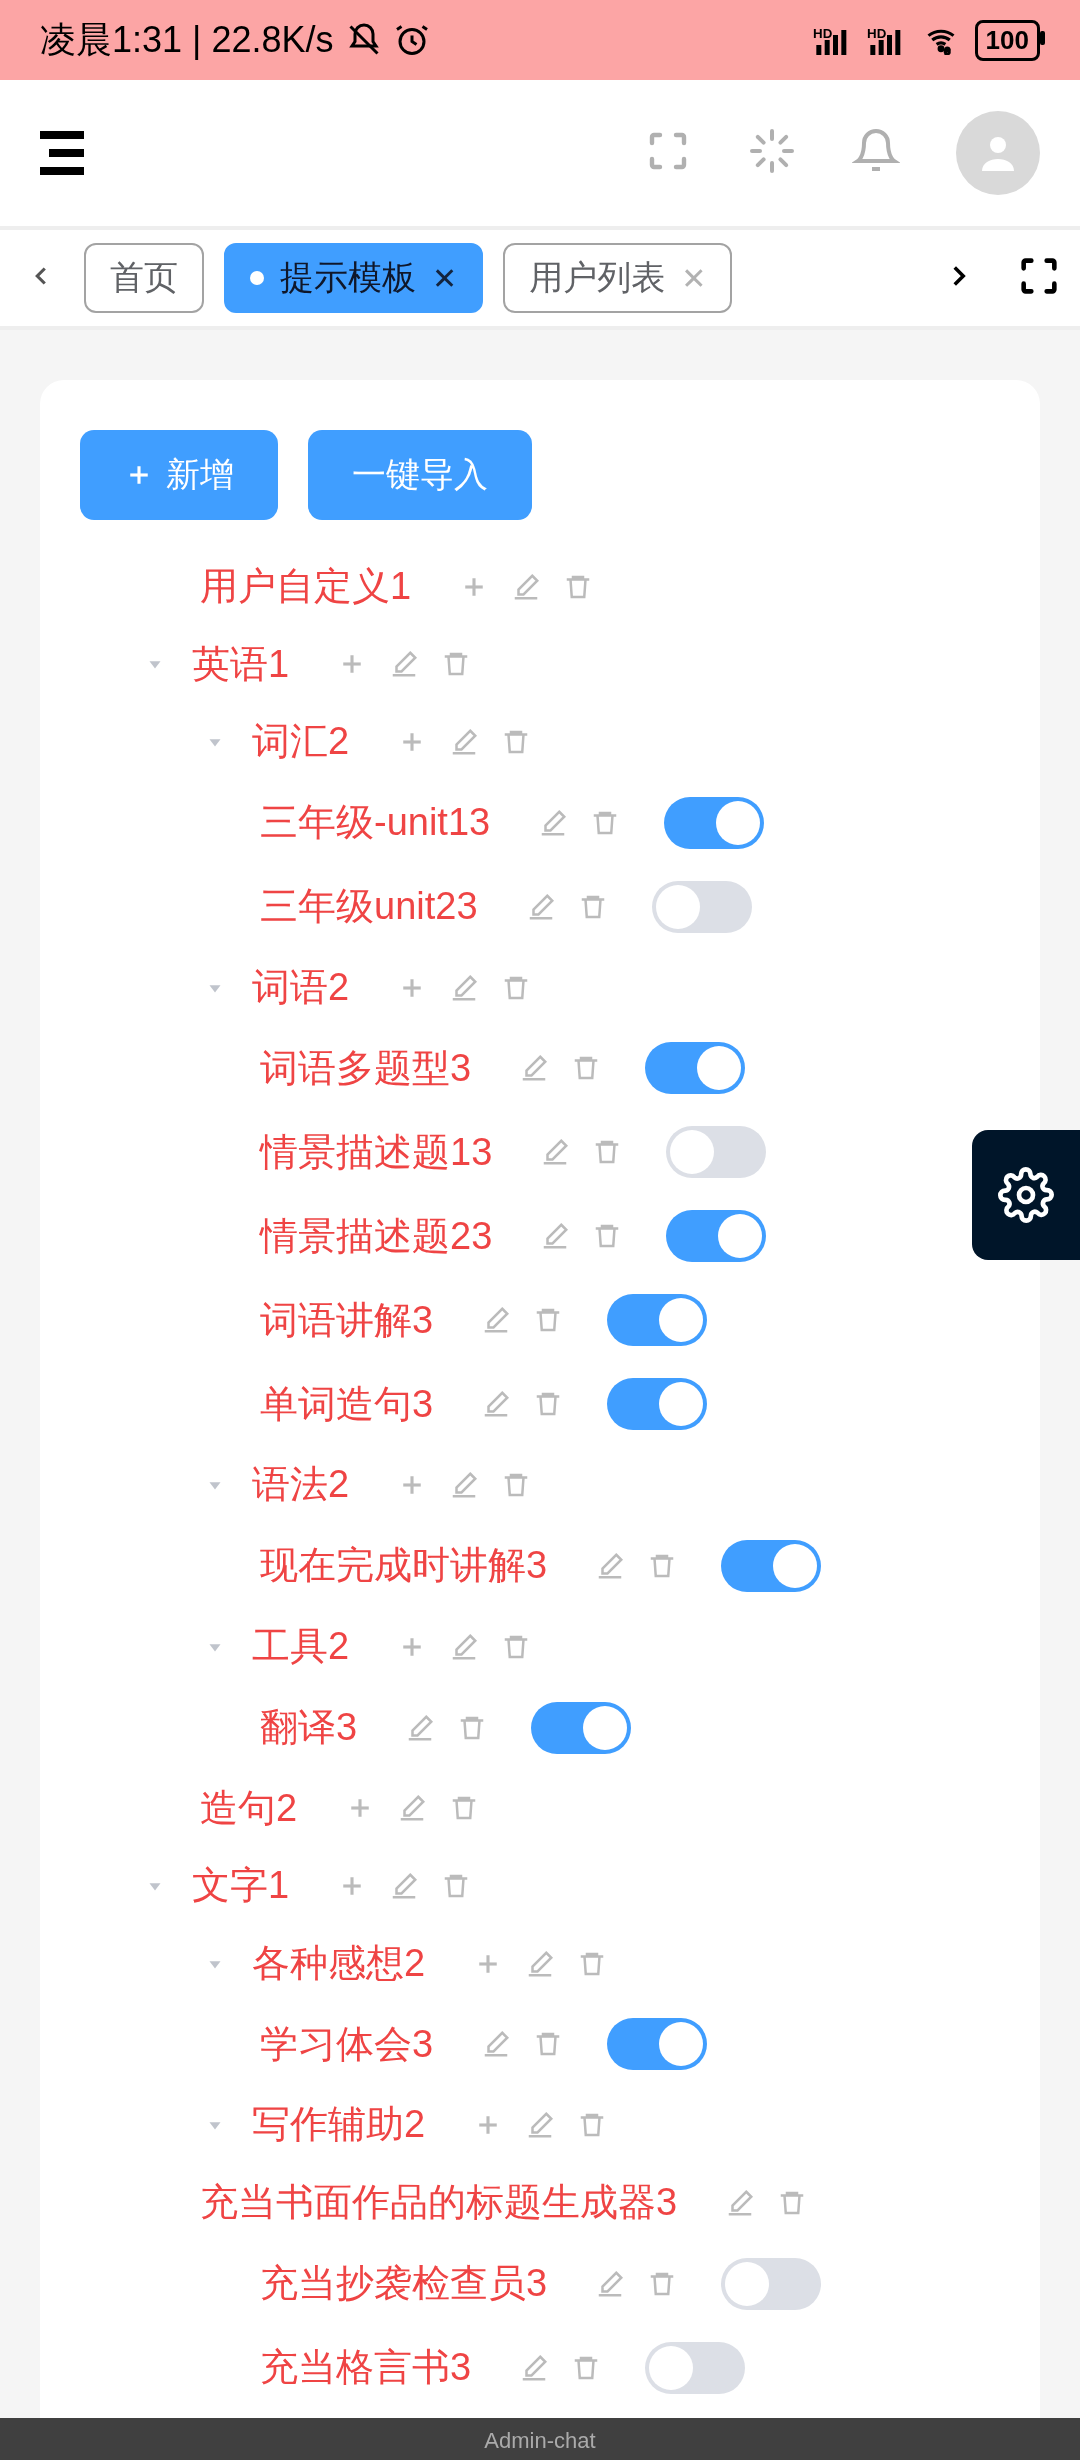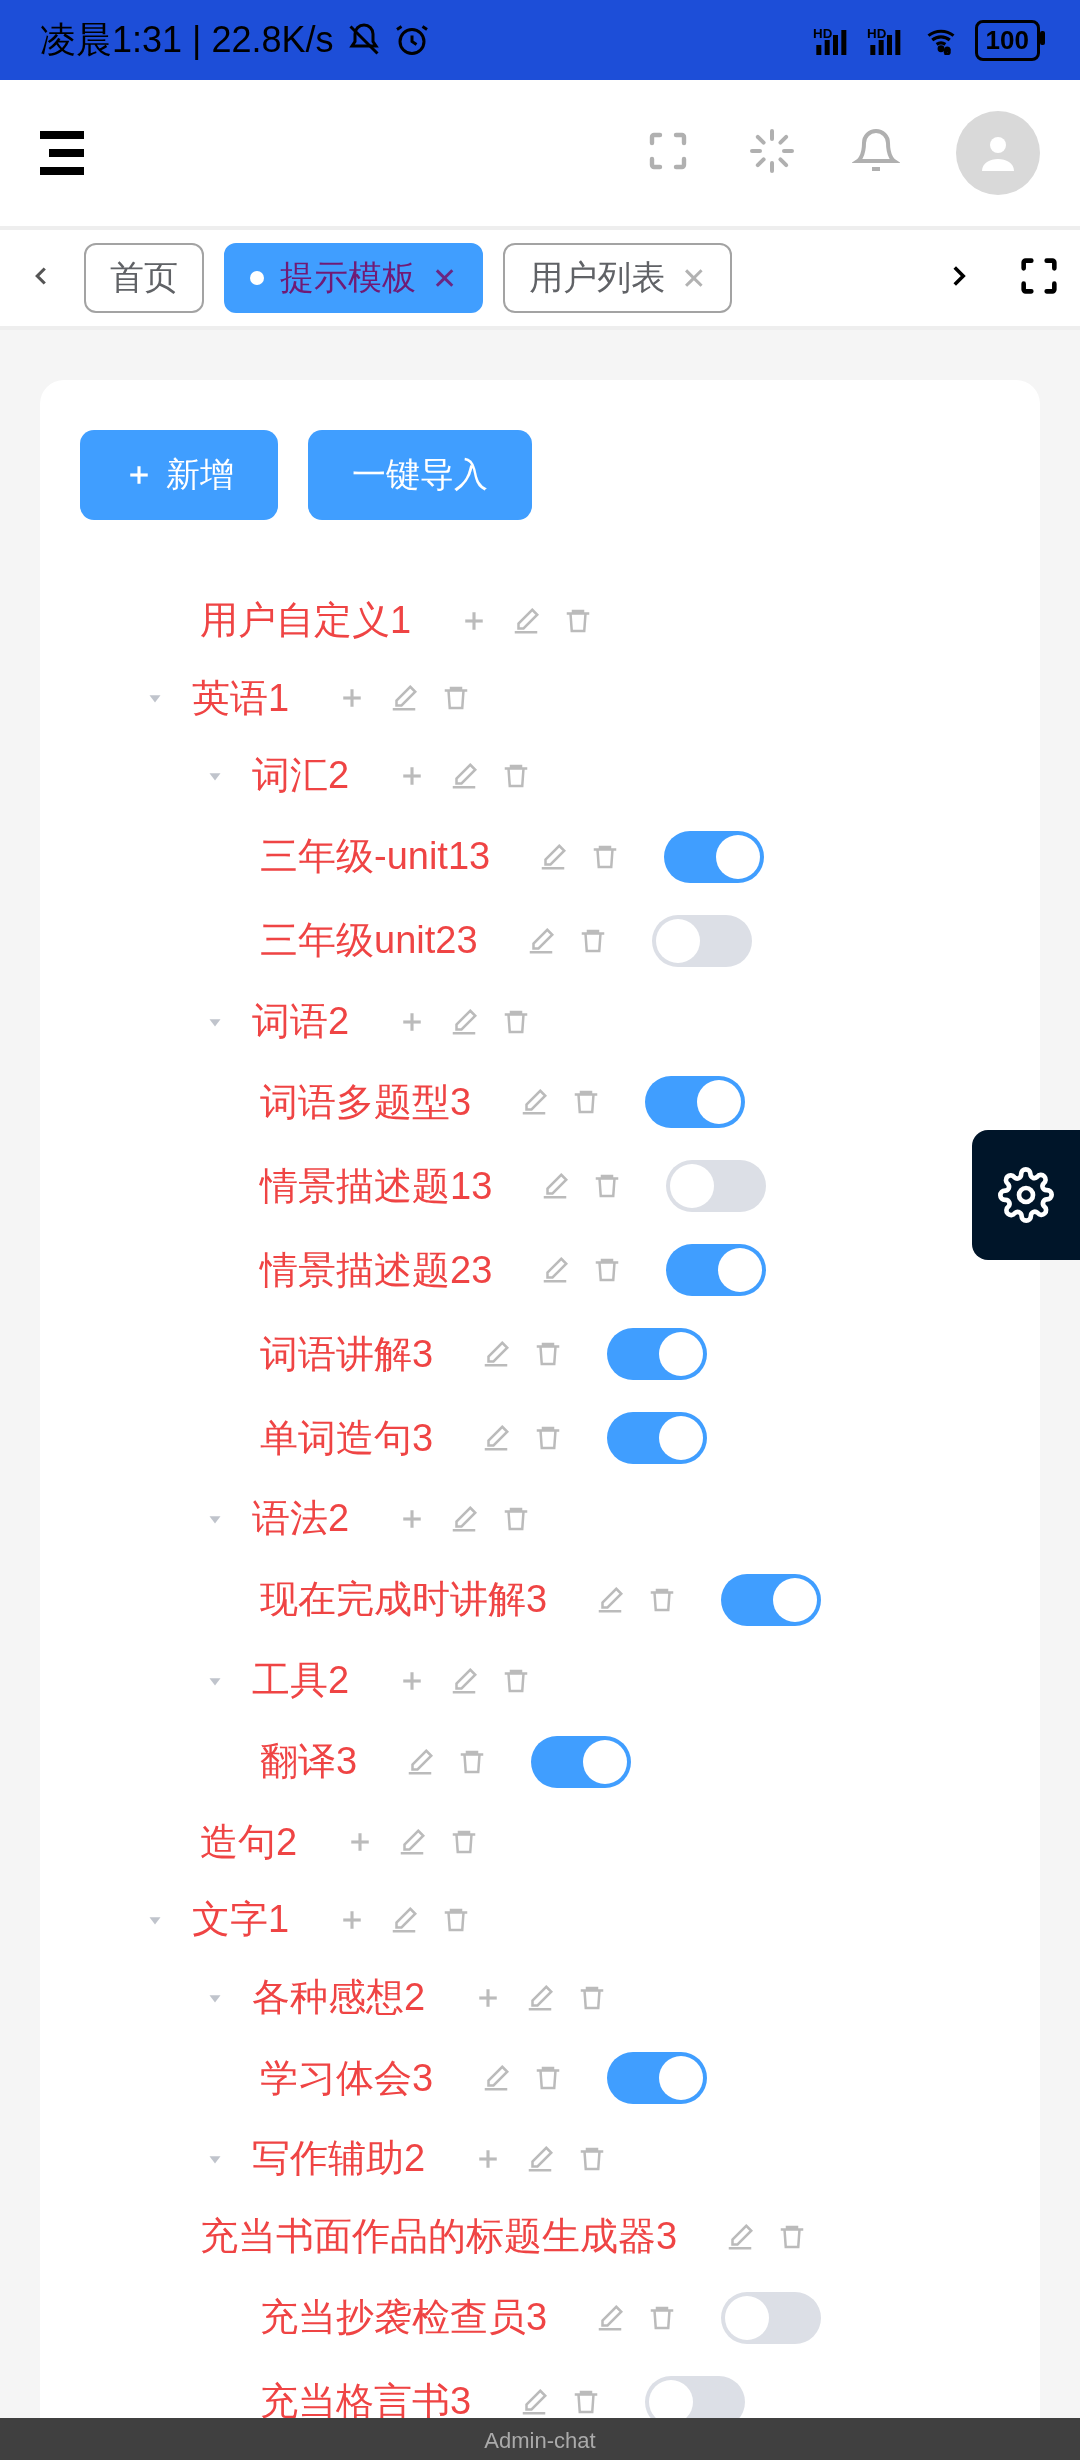--- a/index.html
+++ b/index.html
@@ -1,42 +1,42 @@
 <!DOCTYPE html>
 <html><head>
 <meta charset="utf-8">
 <style>
   * { box-sizing: border-box; margin: 0; padding: 0; }
   html, body { width: 1080px; height: 2460px; font-family: -apple-system, "PingFang SC", "Helvetica Neue", Arial, sans-serif; background: #f5f5f5; color: #333; }
   
-  .status-bar { height: 80px; background: #1d4ed8; display: flex; align-items: center; justify-content: space-between; padding: 0 40px; font-size: 36px; color: #000; }
+  .status-bar { height: 80px; background: #fca5a5; display: flex; align-items: center; justify-content: space-between; padding: 0 40px; font-size: 36px; color: #000; }
   .status-left { display: flex; align-items: center; gap: 12px; font-weight: 500; }
   .status-right { display: flex; align-items: center; gap: 14px; }
   .sb-icon { display: inline-flex; align-items: flex-start; }
   
   .topbar { height: 150px; background: #fff; display: flex; align-items: center; justify-content: space-between; padding: 0 40px; border-bottom: 4px solid #eee; }
   .hamburger { width: 44px; height: 44px; display:flex; flex-direction:column; justify-content:space-between;}
   .hamburger div{height:8px;background:#000;}
   .hamburger .mid{width:80%;align-self:flex-end;}
   .topbar-right { display:flex; align-items:center; gap:56px; }
   .top-icon { color:#b0b0b0; }
   .avatar-circle{ width:84px; height:84px; border-radius:50%; background:#d9d9d9; display:flex; align-items:center; justify-content:center;}
   
   .tabrow{ height:100px; background:#fff; display:flex; align-items:center; padding:0 18px; gap:20px; border-bottom:4px solid #eee;}
   .tab-arrow{ color:#999; padding:0 8px;}
   .tab{ display:flex; align-items:center; gap:16px; padding:10px 24px; font-size:34px; border:2px solid #a3a3a3; border-radius:12px; background:#fff; color:#606266;}
-  .tab.active{ background:#409eff; color:#701a75; border-color:#409eff;}
+  .tab.active{ background:#409eff; color:#0f172a; border-color:#409eff;}
   .tab-close{ font-size:30px; opacity:.9;}
   .tab-dot{ width:14px;height:14px;border-radius:50%;background:#fff;display:inline-block;}
   .tabrow .spacer{flex:1;}
   .tabrow-end{display:flex;align-items:center;gap:40px; color:#000;}
   
   .page{ padding:50px 40px;}
   .card{ background:#fff; border-radius:24px; padding:50px 40px 30px 40px; min-height:2040px; position:relative;}
-  .btnrow{ display:flex; gap:30px; margin-bottom:62px;}
+  .btnrow{ display:flex; gap:30px; margin-bottom:28px;}
   .btn{ background:#409eff; color:#fff; font-size:34px; padding:22px 44px; border-radius:14px; display:flex; align-items:center; gap:12px;}
   
   .tree{ font-size:38px; color:#333; line-height:1.2;}
   .row{ display:flex; align-items:center; padding:16px 0; gap:22px;}
   .ind1{padding-left:60px;}
   .ind2{padding-left:120px;}
   .ind3{padding-left:180px;}
   .caret{ color:#c0c4cc; width:30px; display:inline-flex; justify-content:center;}
   .caret svg{display:block;}
   .label{ color:#ef4444; white-space:nowrap;}

